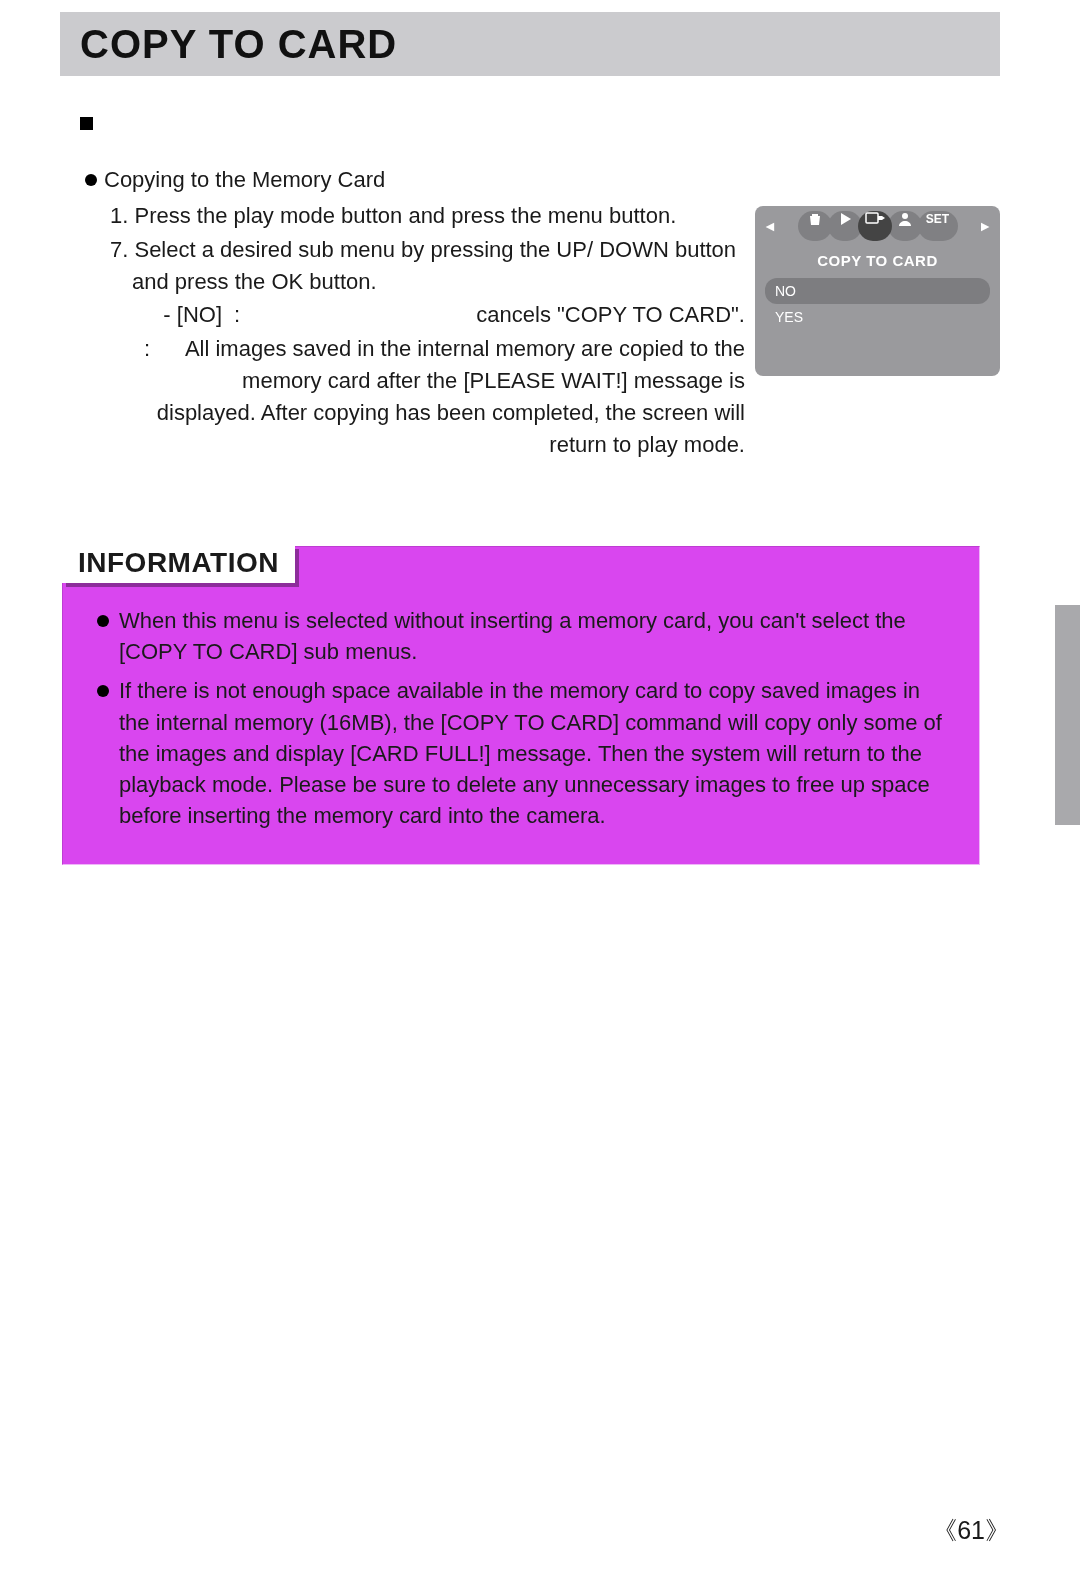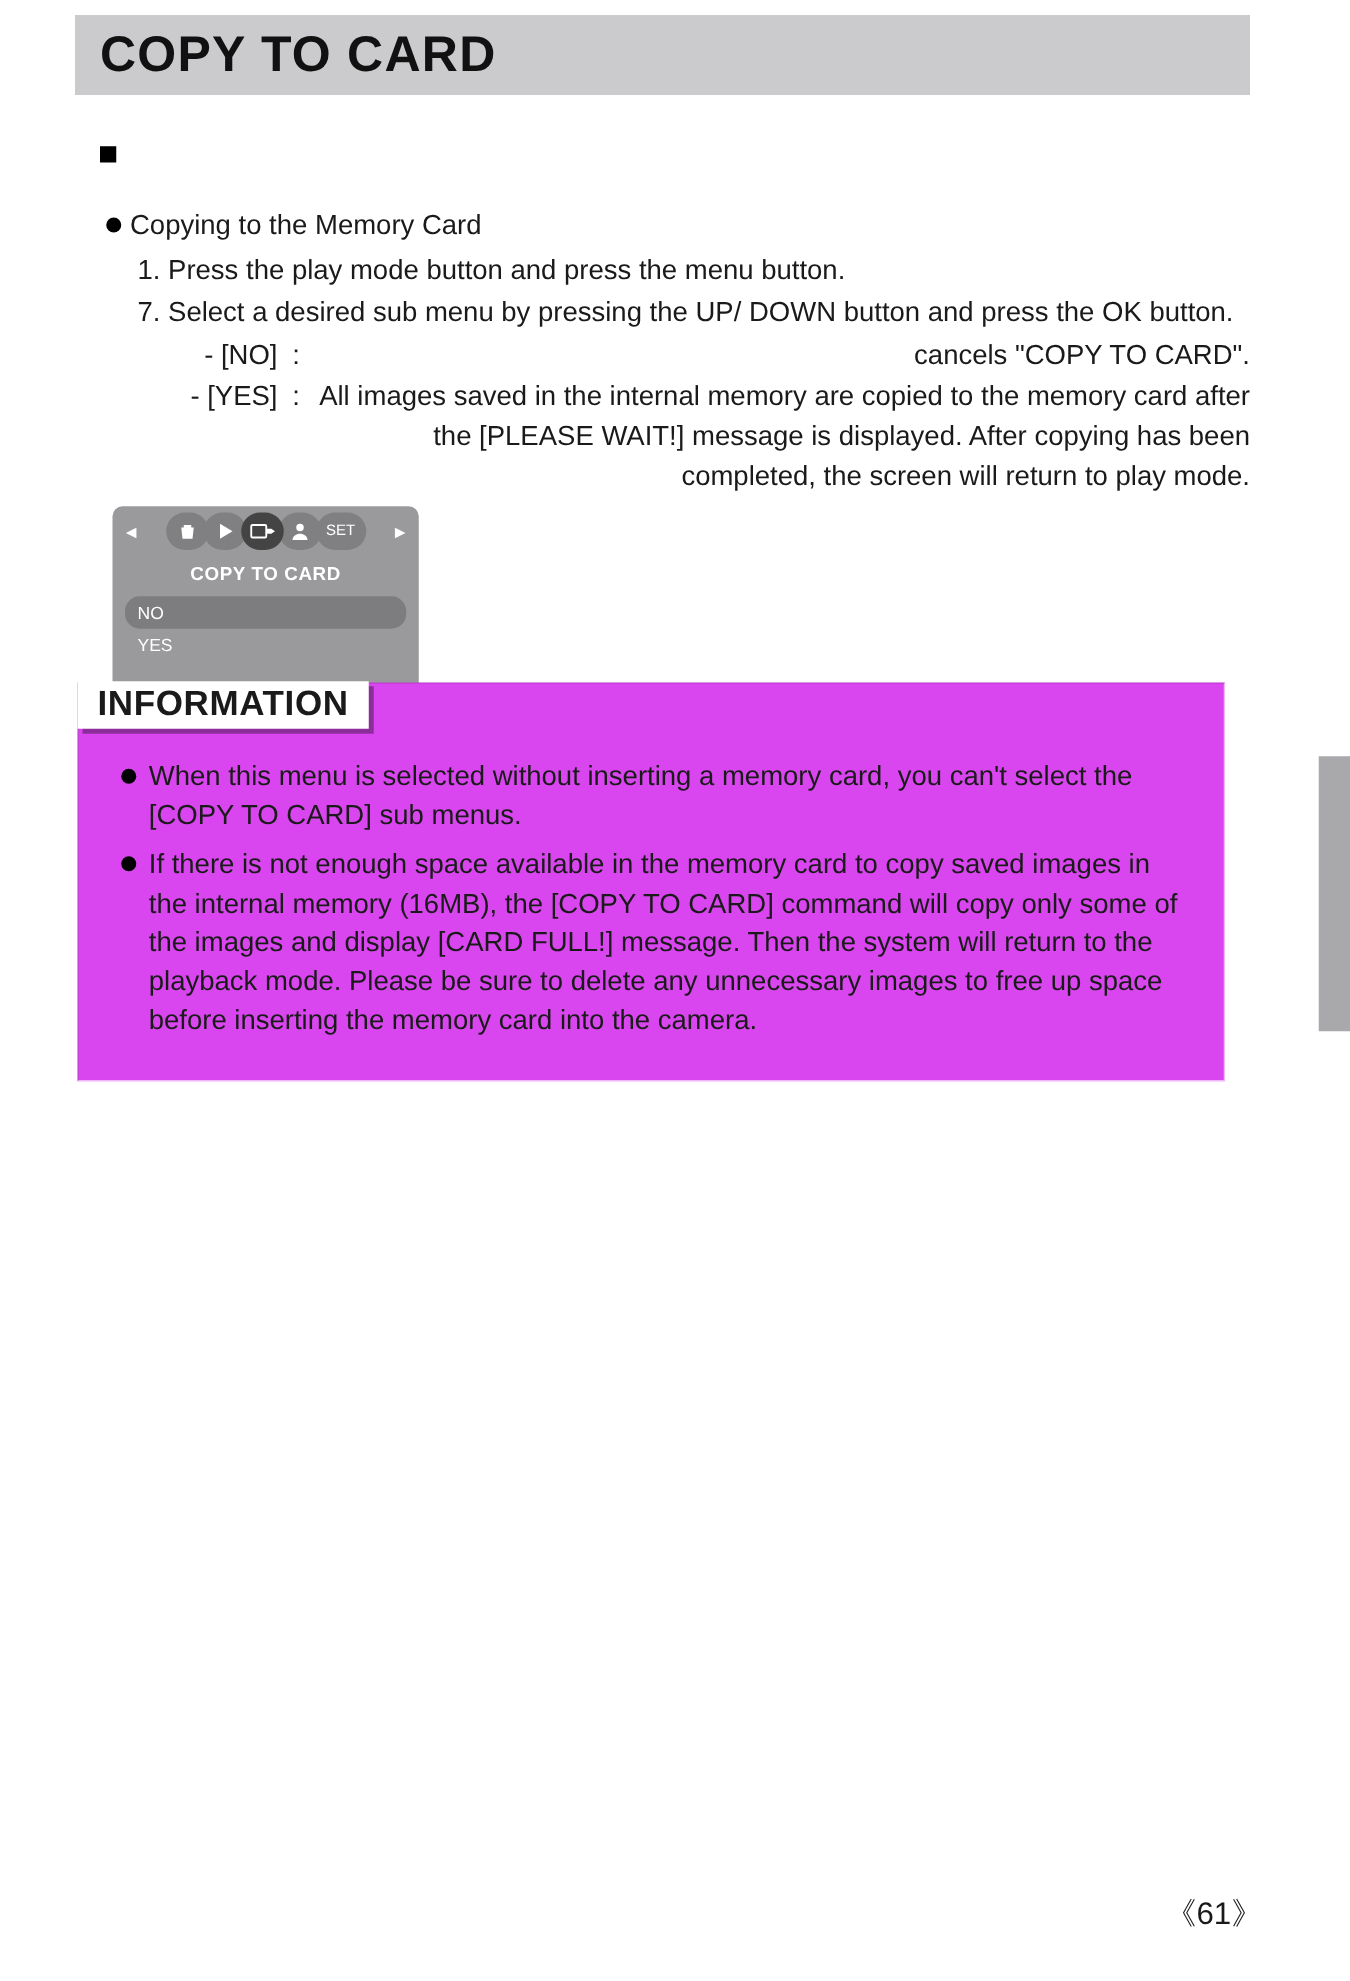--- a/index.html
+++ b/index.html
@@ -63,21 +63,20 @@
     width: 12px;
     height: 12px;
     border-radius: 50%;
     background: #000;
     margin: 0 7px 0 5px;
     vertical-align: 1px;
   }
   .steps-wrap {
     display: flex;
     align-items: flex-start;
-    flex-direction: column;
   }
   .steps {
     flex: 1;
   }
   ol.num {
     margin: 0 0 0 30px;
     padding: 0;
     list-style: none;
   }
   ol.num > li {
@@ -130,25 +129,26 @@
     display: flex;
     gap: 0;
     align-items: center;
   }
   .tab-icon {
     width: 34px;
     height: 30px;
     border-radius: 15px;
     background: #808083;
     display: flex;
-    align-items: center;
+    align-items: flex-start;
     justify-content: center;
     margin: 12px -2px;
     color: #fff;
     font-size: 14px;
+    font-weight: bold;
   }
   .tab-icon.sel {
     background: #444;
     z-index: 2;
     position: relative;
   }
   .tab-icon.set {
     width: 40px;
     font-size: 12px;
   }
@@ -253,21 +253,20 @@
         <li>1. Press the play mode button and press the menu button.</li>
         <li>7. Select a desired sub menu by pressing the UP/ DOWN button and press the OK button.</li>
       </ol>
       <div class="optlist">
         <div class="optrow">
           <div class="lbl">- [NO]</div>
           <div class="col">:</div>
           <div class="desc">cancels "COPY TO CARD".</div>
         </div>
         <div class="optrow">
-          <div class="lbl">- [YES]</div>
           <div class="col">:</div>
           <div class="desc">All images saved in the internal memory are copied to the memory card after the [PLEASE WAIT!] message is displayed. After copying has been completed, the screen will return to play mode.</div>
         </div>
       </div>
     </div>
 
     <div class="lcd">
       <div class="lcd-tabs">
         <span class="arrow">◄</span>
         <div class="icons">

